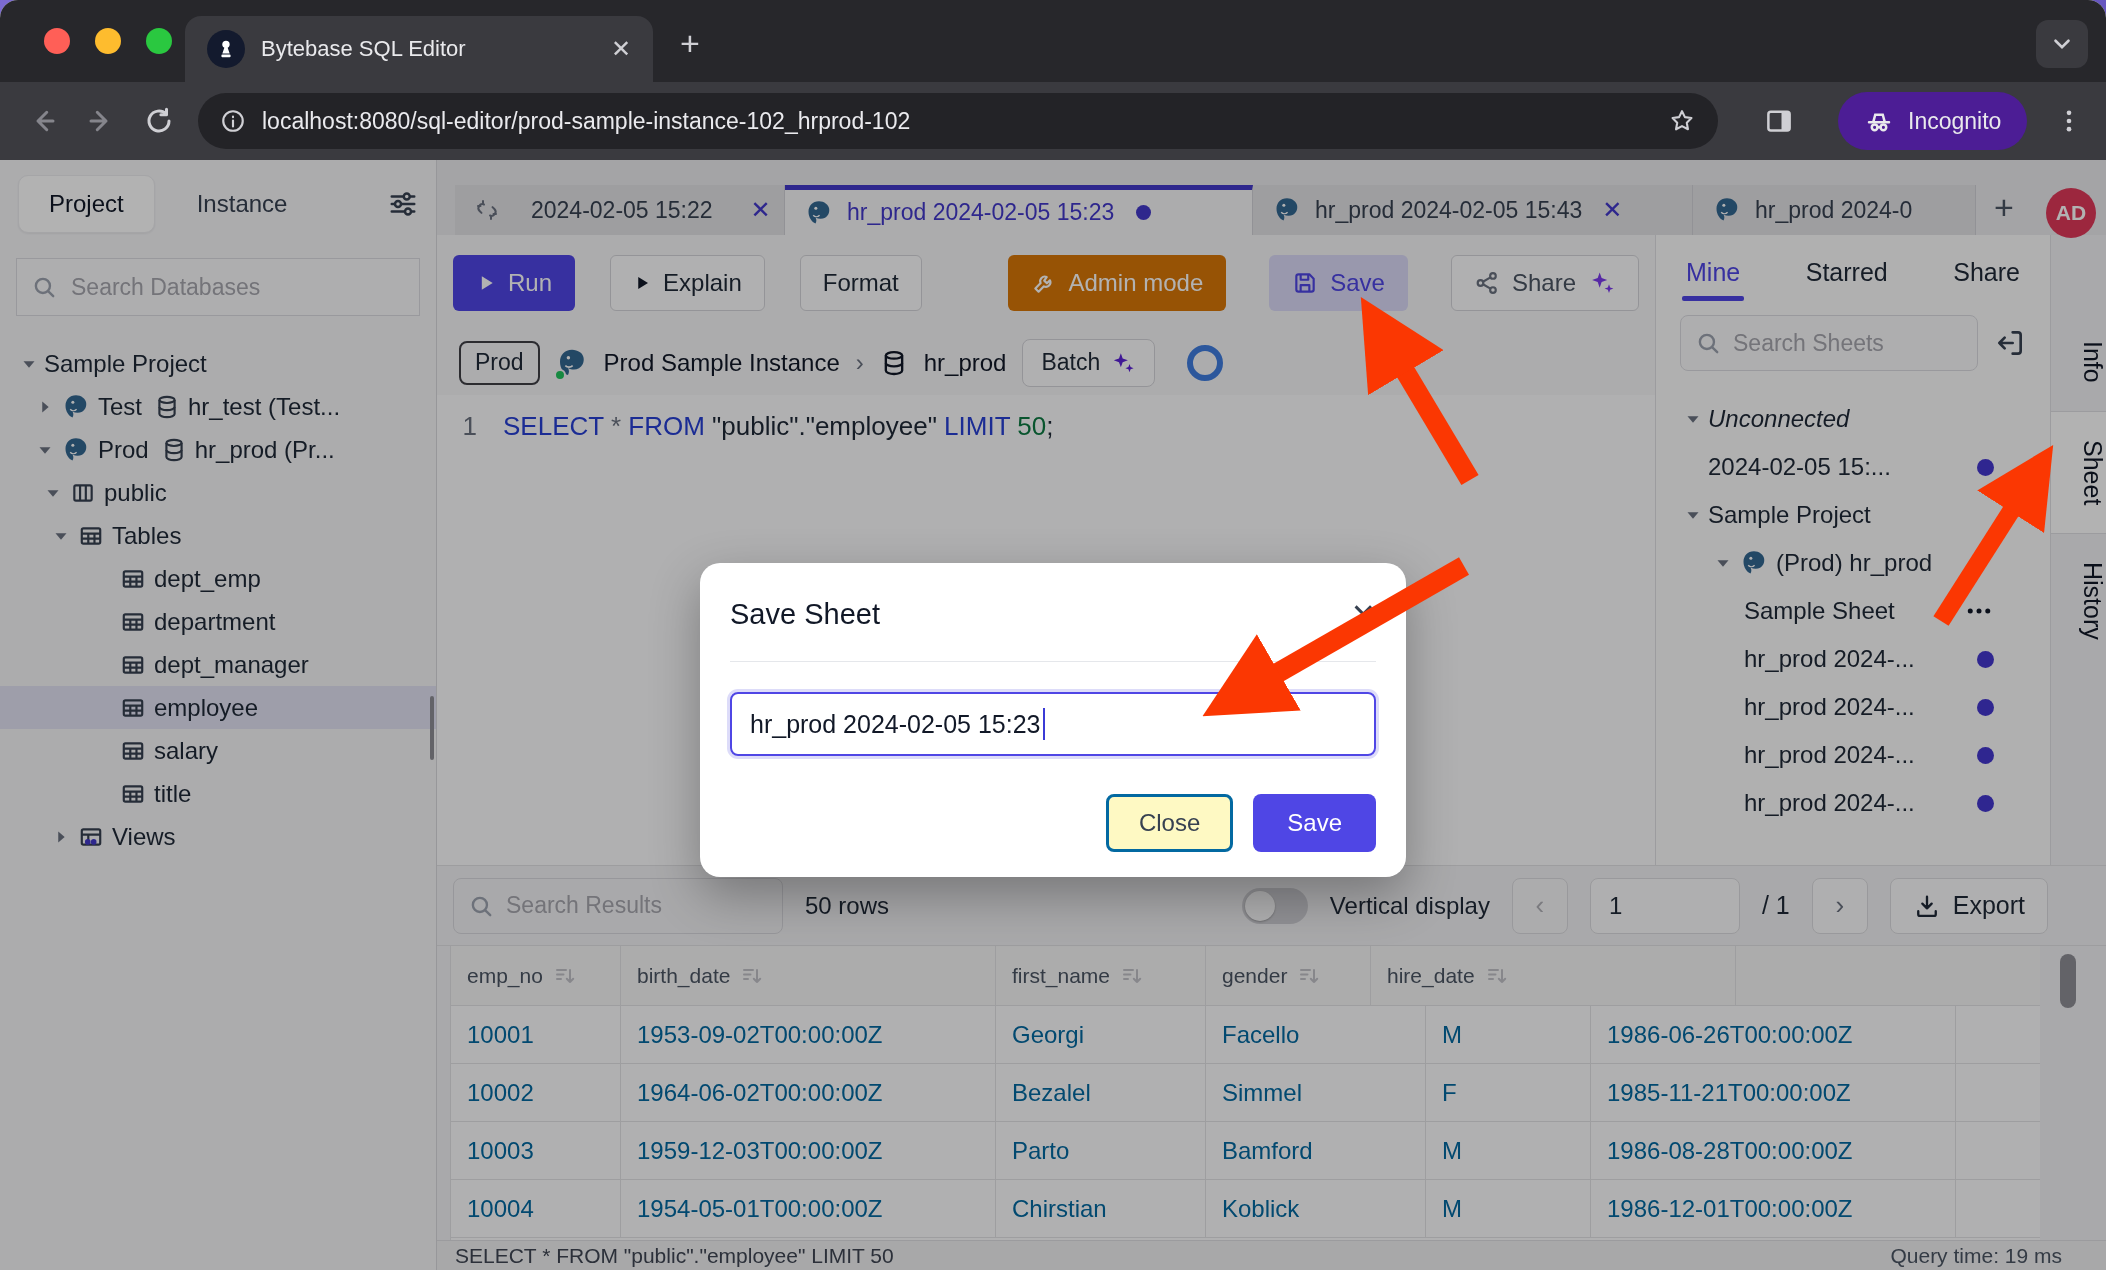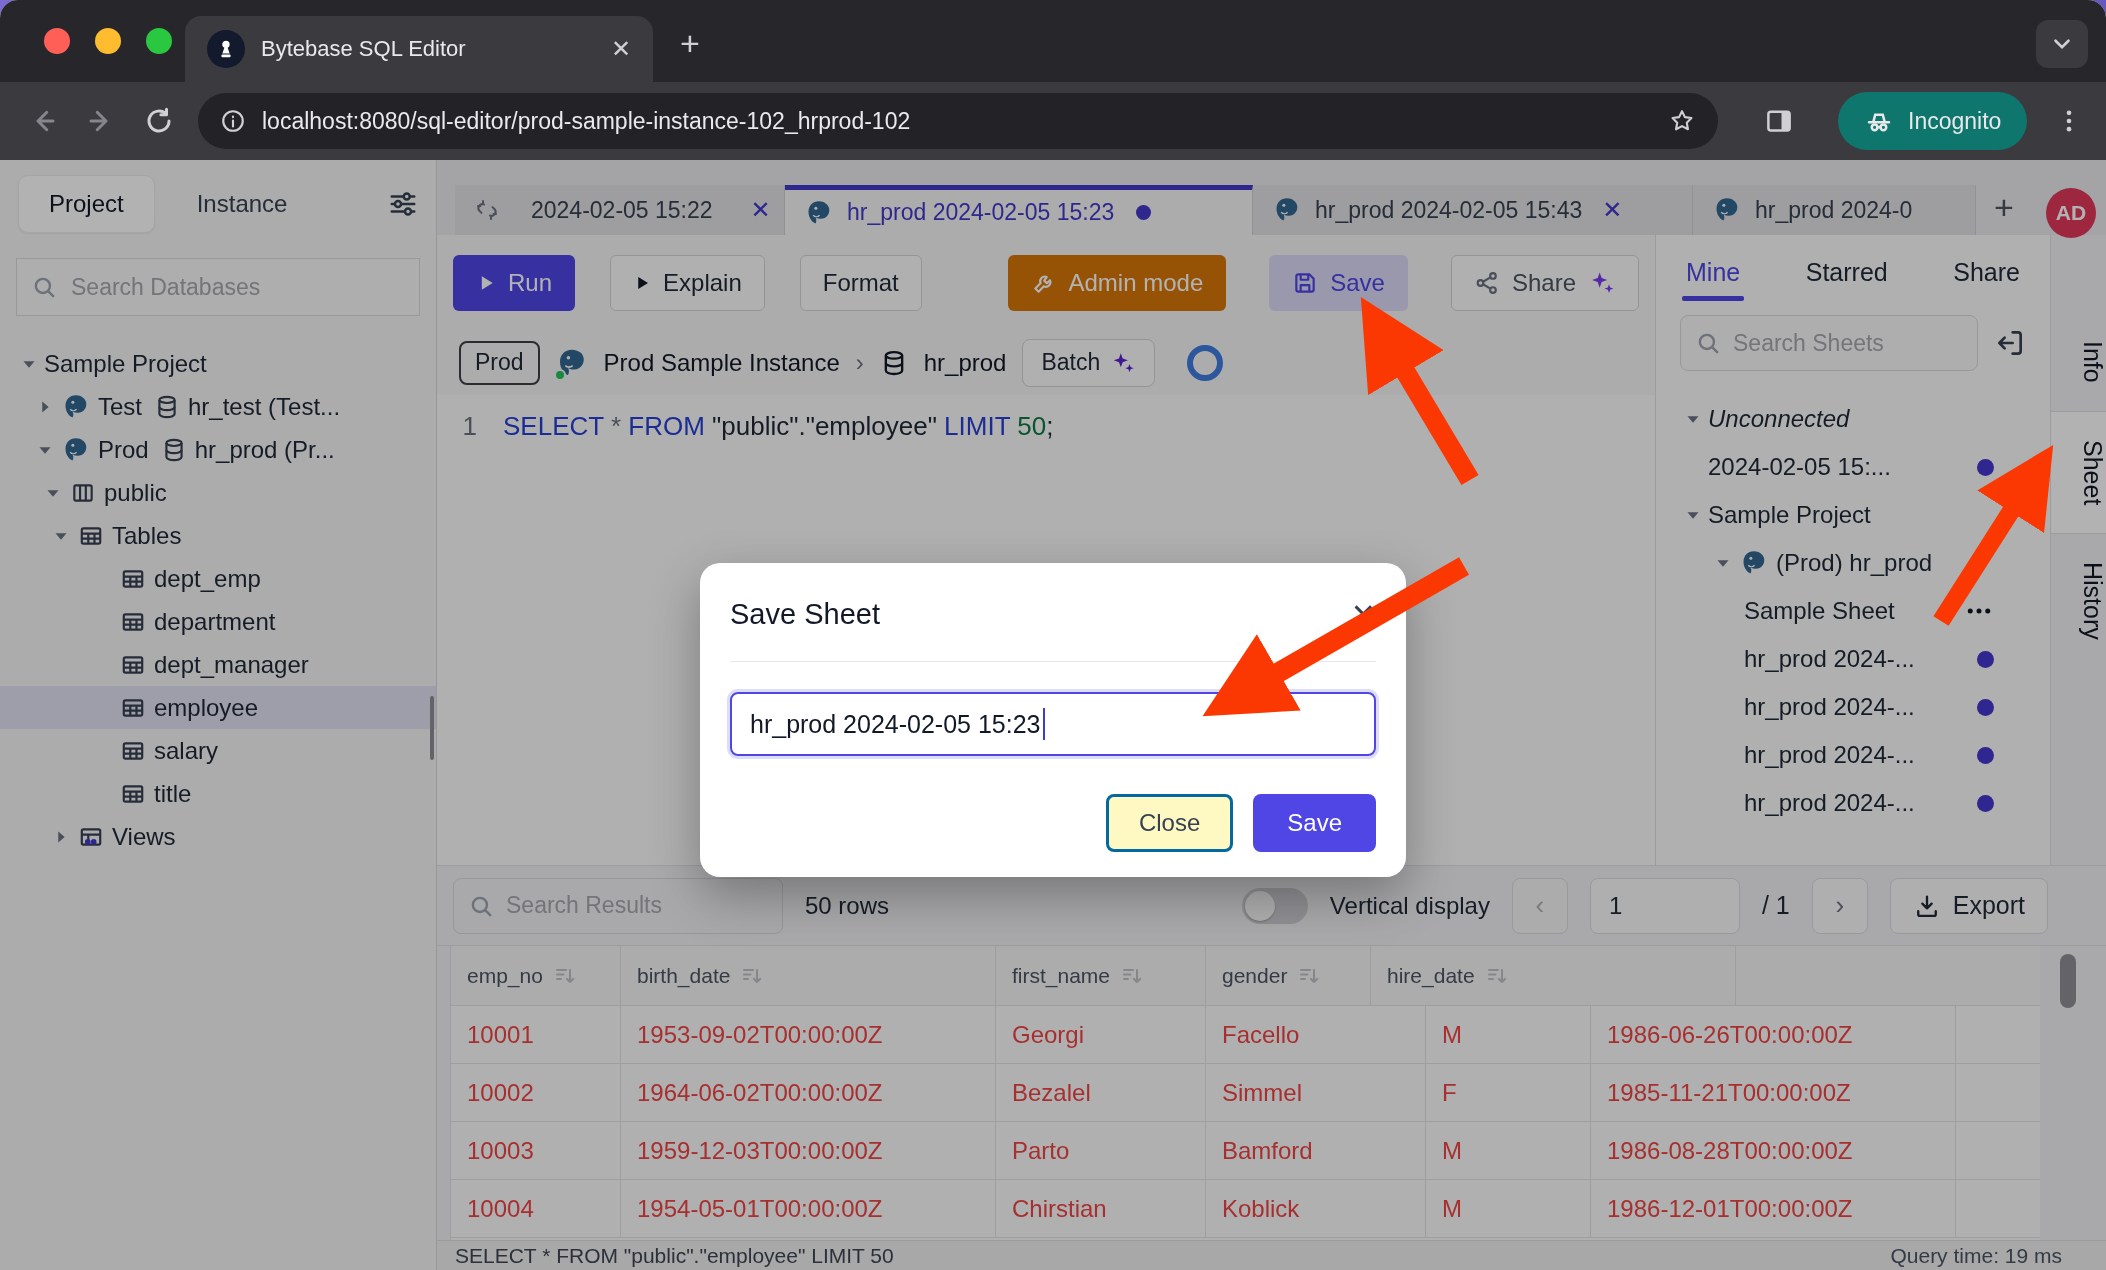--- a/index.html
+++ b/index.html
@@ -21,21 +21,21 @@
   .chrome-tab-title{font-size:22px;flex:1;white-space:nowrap;overflow:hidden}
   .chrome-x{color:#cfcfd4;font-size:24px}
   .newtab{position:absolute;left:680px;top:26px;color:#cfcfd4;font-size:34px;line-height:1}
   .tabsearch{position:absolute;right:18px;top:20px;width:52px;height:48px;border-radius:12px;background:#3a3a3f;
     display:flex;align-items:center;justify-content:center;color:#cfcfd4}
   .urlrow{position:absolute;top:82px;left:0;width:100%;height:78px;background:#3a3a3f;display:flex;align-items:center}
   .nav-ic{color:#85858c;margin-left:28px}
   .nav-ic.bright{color:#cfcfd4}
   .urlpill{margin-left:24px;width:1520px;height:56px;border-radius:28px;background:#232327;display:flex;align-items:center;padding:0 22px;color:#e9e9ec}
   .urltext{font-size:23px;margin-left:16px;flex:1;white-space:nowrap;overflow:hidden;color:#eaeaee}
-  .incog{margin-left:44px;height:58px;border-radius:29px;background:#0f766e;display:flex;align-items:center;gap:14px;padding:0 26px;color:#e9e9ec;font-size:23px}
+  .incog{margin-left:44px;height:58px;border-radius:29px;background:#4c1d95;display:flex;align-items:center;gap:14px;padding:0 26px;color:#e9e9ec;font-size:23px}
 
   
   .app{position:absolute;left:0;top:160px;width:2106px;height:1110px;background:#f6f6f8}
 
   
   .sidebar{position:absolute;left:0;top:0;width:437px;height:1110px;background:#f6f6f8;border-right:1px solid #d8d8dd}
   .side-head{display:flex;align-items:center;height:88px;padding:0 18px}
   .pill-tab{background:#ffffff;border:1px solid #ececf0;border-radius:10px;box-shadow:0 1px 2px rgba(0,0,0,.06);
     height:58px;display:flex;align-items:center;padding:0 30px;font-size:24px;color:#111827}
   .plain-tab{font-size:24px;color:#374151;margin-left:42px}
@@ -120,21 +120,21 @@
   .export{height:56px;border:1px solid #dcdce0;border-radius:8px;background:#fbfbfc;display:flex;align-items:center;gap:12px;padding:0 22px;font-size:25px;color:#1f2937;margin-right:42px}
 
   .grid{position:absolute;left:13px;top:80px;right:66px;bottom:0;overflow:hidden;background:#fdfdfe;border-left:1px solid #e3e3e6}
   .gr{display:flex;border-bottom:1px solid #e3e3e6}
   .gc{flex:none;border-right:1px solid #e3e3e6;padding:0 16px;display:flex;align-items:center;gap:10px;
       font-family:"DejaVu Sans Mono",monospace;overflow:hidden;white-space:nowrap}
   .gr.head{background:#f6f6f7;height:60px}
   .gr.head .gc{font-size:21px;color:#4b5563}
   .gr.head .ic{color:#c2c2c8}
   .gr.body{height:58px;background:#fdfdfe}
-  .gr.body .gc{font-size:24px;color:#ef4444}
+  .gr.body .gc{font-size:24px;color:#0369a1}
   .c0{width:170px}.c1{width:375px}.c2{width:210px}.c3{width:220px}.c4{width:165px}.c5{width:365px}.c6{flex:1;border-right:none}
   .vscroll{position:absolute;right:30px;top:88px;width:16px;height:54px;border-radius:8px;background:#8e8e95}
 
   .statusbar{position:absolute;left:0;top:1080px;width:100%;height:30px;background:#f1f1f3;border-top:1px solid #dfdfe2;
     display:flex;align-items:center;padding:0 18px;font-size:21px;color:#3f4653}
   .statusbar .qt{margin-left:auto;margin-right:26px;color:#4b5563}
 
   
   .dim{position:absolute;left:0;top:160px;width:2106px;height:1110px;background:rgba(0,0,0,.30);z-index:40}
   .modal{position:absolute;left:700px;top:563px;width:706px;height:314px;background:#fff;border-radius:20px;z-index:50;

